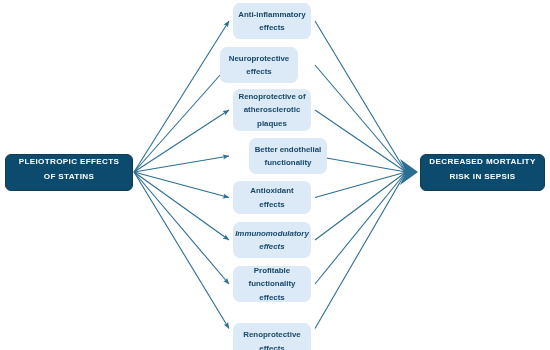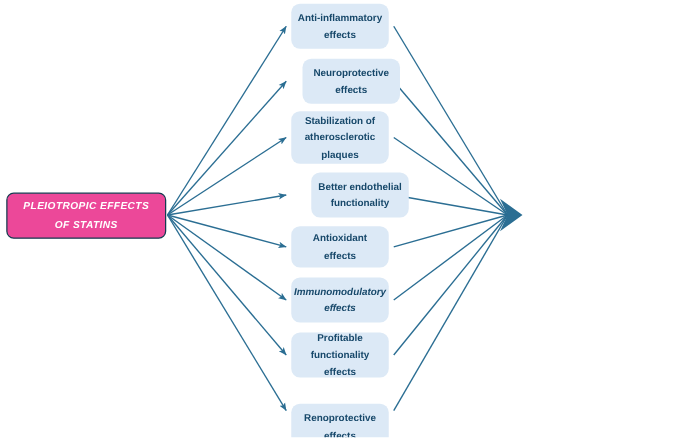--- a/index.html
+++ b/index.html
@@ -18,35 +18,33 @@
   #edges {
     position: absolute;
     left: 0;
     top: 0;
     width: 550px;
     height: 350px;
     pointer-events: none;
   }
   .node-dark {
     position: absolute;
-    background: #ec4899;
+    background: #0c4a6e;
     border: 1px solid #143b50;
     border-radius: 6px;
     color: #ffffff;
     font-size: 8.1px;
     font-weight: bold;
     letter-spacing: 0.35px;
     line-height: 1.85;
     display: flex;
-    align-items: center;
     justify-content: center;
     text-align: center;
     box-sizing: border-box;
     z-index: 3;
-    font-style: italic;
   }
   .node-light {
     position: absolute;
     background: #dce9f6;
     border-radius: 7px;
     color: #17486a;
     font-size: 7.9px;
     font-weight: bold;
     line-height: 1.65;
     display: flex;
@@ -94,32 +92,36 @@
         <line x1="315" y1="328.5" x2="406" y2="172"></line>
       </g>
     <polygon id="merge-arrow" fill="#2b6e93" points="400,159 418,172 400,185 406,172"></polygon>
   </svg>
 
   <div class="node-dark" id="source-node" style="left: 5px; top: 154px; width: 128px; height: 37px;">
     <span>PLEIOTROPIC EFFECTS
 OF STATINS</span>
   </div>
 
+  <div class="node-dark" id="target-node" style="left: 420px; top: 154px; width: 125px; height: 37px;">
+    <span>DECREASED MORTALITY
+RISK IN SEPSIS</span>
+  </div>
 
   <div id="middle-layer">
       <div class="node-light" style="left: 233px; top: 3px; width: 78px; height: 36px;">
         <span>Anti-inflammatory
 effects</span>
       </div>
-      <div class="node-light" style="left: 242px; top: 47px; width: 78px; height: 36px;">
+      <div class="node-light" style="left: 220px; top: 47px; width: 78px; height: 36px;">
         <span>Neuroprotective
 effects</span>
       </div>
       <div class="node-light" style="left: 233px; top: 89px; width: 78px; height: 42px;">
-        <span>Stabilization of
+        <span>Renoprotective of
 atherosclerotic
 plaques</span>
       </div>
       <div class="node-light" style="left: 249px; top: 138px; width: 78px; height: 36px;">
         <span>Better endothelial
 functionality</span>
       </div>
       <div class="node-light" style="left: 233px; top: 181px; width: 78px; height: 33px; justify-content: center;">
         <span>Antioxidant effects</span>
       </div>

